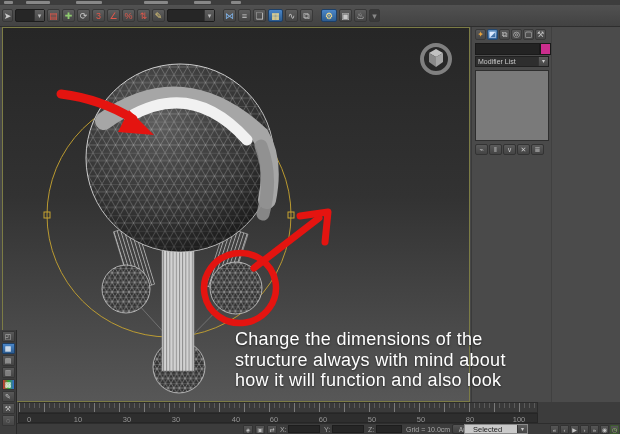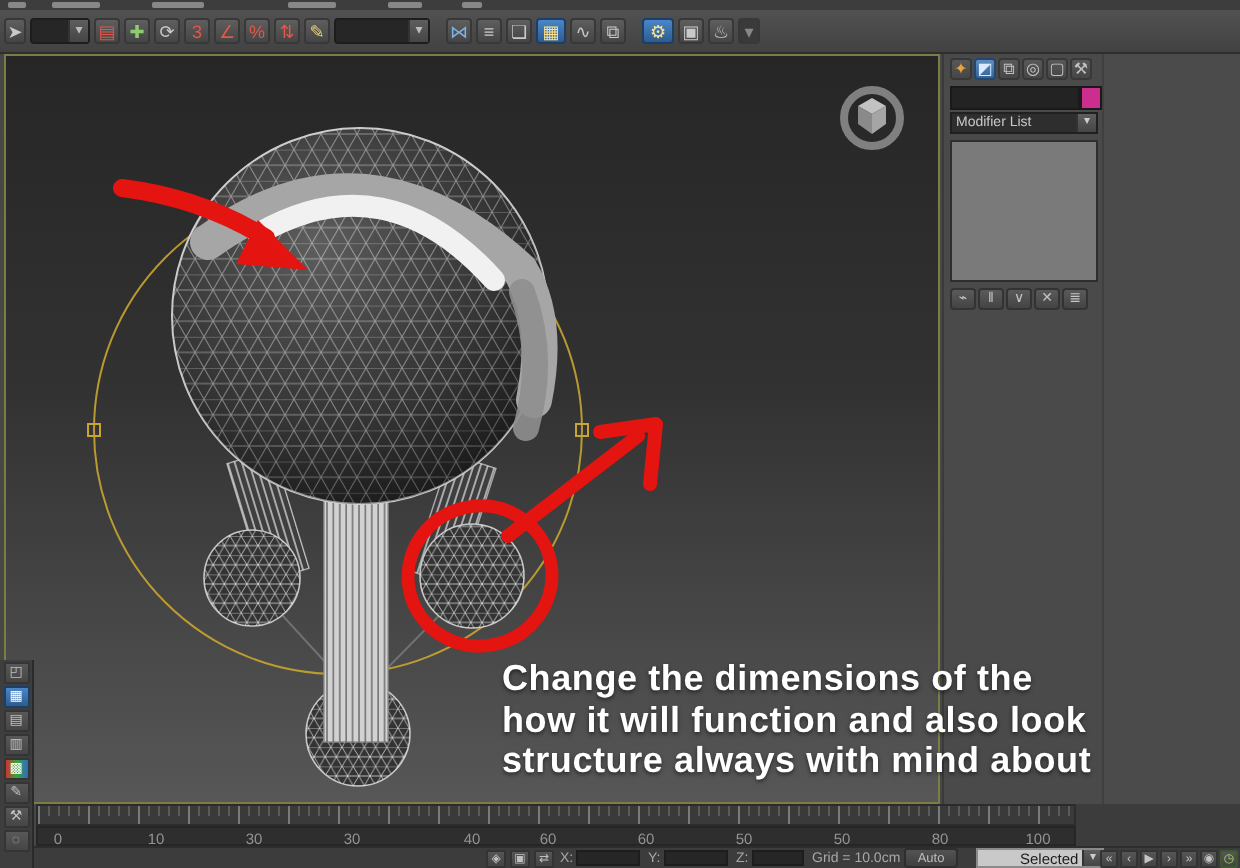--- a/index.html
+++ b/index.html
@@ -18,21 +18,21 @@
   .tbi.active{background:linear-gradient(#4a86c8,#2d5c8f);border-color:#1d3f66;color:#ffe28a;}
   .tbdd{height:13px;background:#262626;border:1px solid #1d1d1d;border-radius:2px;display:flex;align-items:center;
         justify-content:flex-end;color:#9a9a9a;font-size:7px;flex:0 0 auto;box-sizing:border-box;}
   .tbdd .arr{width:9px;height:100%;background:linear-gradient(#5e5e5e,#454545);border-left:1px solid #333;
         color:#bbb;font-size:7px;line-height:11px;text-align:center;}
   .gap6{margin-left:6px}
   
   .viewport{position:absolute;left:2px;top:27px;width:466px;height:373px;border:1px solid #7c7c45;
             background:linear-gradient(180deg,#262626 0%,#323232 45%,#575757 100%);}
   .viewport svg{position:absolute;left:0;top:0;}
-  .note{position:absolute;left:248px;top:301px;width:345px;color:#fff;font-weight:bold;font-size:18px;
+  .note{position:absolute;left:232px;top:301px;width:345px;color:#fff;font-weight:normal;font-size:18px;
         line-height:20.5px;letter-spacing:.3px;text-shadow:0 1px 2px rgba(0,0,0,.55);z-index:30;}
   .note span{display:block;white-space:nowrap;}
   
   .cmdpanel{position:absolute;left:471px;top:27px;width:80px;height:375px;background:#4a4a4a;border-left:1px solid #3a3a3a;box-sizing:border-box;}
   .ctabs{position:absolute;left:3px;top:2px;display:flex;gap:1px;}
   .ctab{width:11px;height:11px;background:linear-gradient(#585858,#464646);border:1px solid #383838;border-radius:2px;
         color:#c2c2c2;font-size:8px;line-height:10px;text-align:center;box-sizing:border-box;}
   .ctab.orange{color:#e8a33c}.ctab.active{background:linear-gradient(#5f8fc0,#33639a);color:#dceaff;border-color:#24476e;}
   .namefield{position:absolute;left:3px;top:16px;width:63px;height:10px;background:#232323;border:1px solid #1a1a1a;}
   .swatch{position:absolute;left:68px;top:16px;width:9px;height:10px;border:1px solid #1a1a1a;}
@@ -62,22 +62,22 @@
   .tl-void{position:absolute;left:538px;top:402px;width:82px;height:21px;background:#3c3c3c;}
   
   .statusbar{position:absolute;left:0;top:423px;width:620px;height:11px;background:#3c3c3c;border-top:1px solid #2d2d2d;box-sizing:border-box;}
   .sico{position:absolute;top:1px;width:10px;height:9px;background:linear-gradient(#565656,#434343);border:1px solid #333;
         border-radius:1px;color:#c0c0c0;font-size:6px;line-height:8px;text-align:center;box-sizing:border-box;}
   .clab{position:absolute;top:2px;color:#a8a8a8;font-size:7px;}
   .cfield{position:absolute;top:1px;width:32px;height:8px;background:#262626;border:1px solid #1d1d1d;box-sizing:border-box;}
   .gridtxt{position:absolute;left:406px;top:2px;color:#a8a8a8;font-size:7px;}
   .autokey{position:absolute;left:452px;top:0;width:27px;height:10px;background:linear-gradient(#535353,#3f3f3f);
            border:1px solid #2e2e2e;color:#bdbdbd;font-size:6.5px;line-height:9px;text-align:center;border-radius:2px;box-sizing:border-box;}
-  .seldd{position:absolute;left:488px;top:0;width:64px;height:10px;background:#c9c9c9;border:1px solid #8a8a8a;
-         color:#1c1c1c;font-size:7.5px;line-height:9px;padding-left:21px;box-sizing:border-box;}
+  .seldd{position:absolute;left:464px;top:0;width:64px;height:10px;background:#c9c9c9;border:1px solid #8a8a8a;
+         color:#1c1c1c;font-size:7.5px;line-height:9px;padding-left:8px;box-sizing:border-box;}
   .seldd .arr{position:absolute;right:0;top:0;width:9px;height:8px;background:linear-gradient(#5e5e5e,#454545);
          color:#ccc;font-size:6px;line-height:8px;text-align:center;border-left:1px solid #333;}
   .pbtn{position:absolute;top:1px;width:9px;height:9px;background:linear-gradient(#565656,#434343);border:1px solid #333;
         border-radius:1px;color:#c5c5c5;font-size:6px;line-height:8px;text-align:center;box-sizing:border-box;}
   .pbtn.green{color:#9fd76a;border-color:#3c5a2e;}
 </style>
 </head>
 <body>
 
 <div id="root">
@@ -214,22 +214,22 @@
       <g>
         <circle cx="433" cy="31" r="14" fill="none" stroke="#8f8f8f" stroke-width="4" opacity="0.85"></circle>
         <polygon points="433,21 440,25 433,29 426,25" fill="#c2c2c2"></polygon>
         <polygon points="426,25 433,29 433,39 426,34" fill="#8a8a8a"></polygon>
         <polygon points="440,25 433,29 433,39 440,34" fill="#a5a5a5"></polygon>
       </g>
     </svg>
 
     <div class="note">
       <span>Change the dimensions of the</span>
+      <span>structure always with mind about</span>
       <span>how it will function and also look</span>
-      <span>structure always with mind about</span>
     </div>
   </div>
 
   <div class="cmdpanel">
     <div class="ctabs">
       <div class="ctab orange">✦</div>
       <div class="ctab active">◩</div>
       <div class="ctab">⧉</div>
       <div class="ctab">◎</div>
       <div class="ctab">▢</div>

